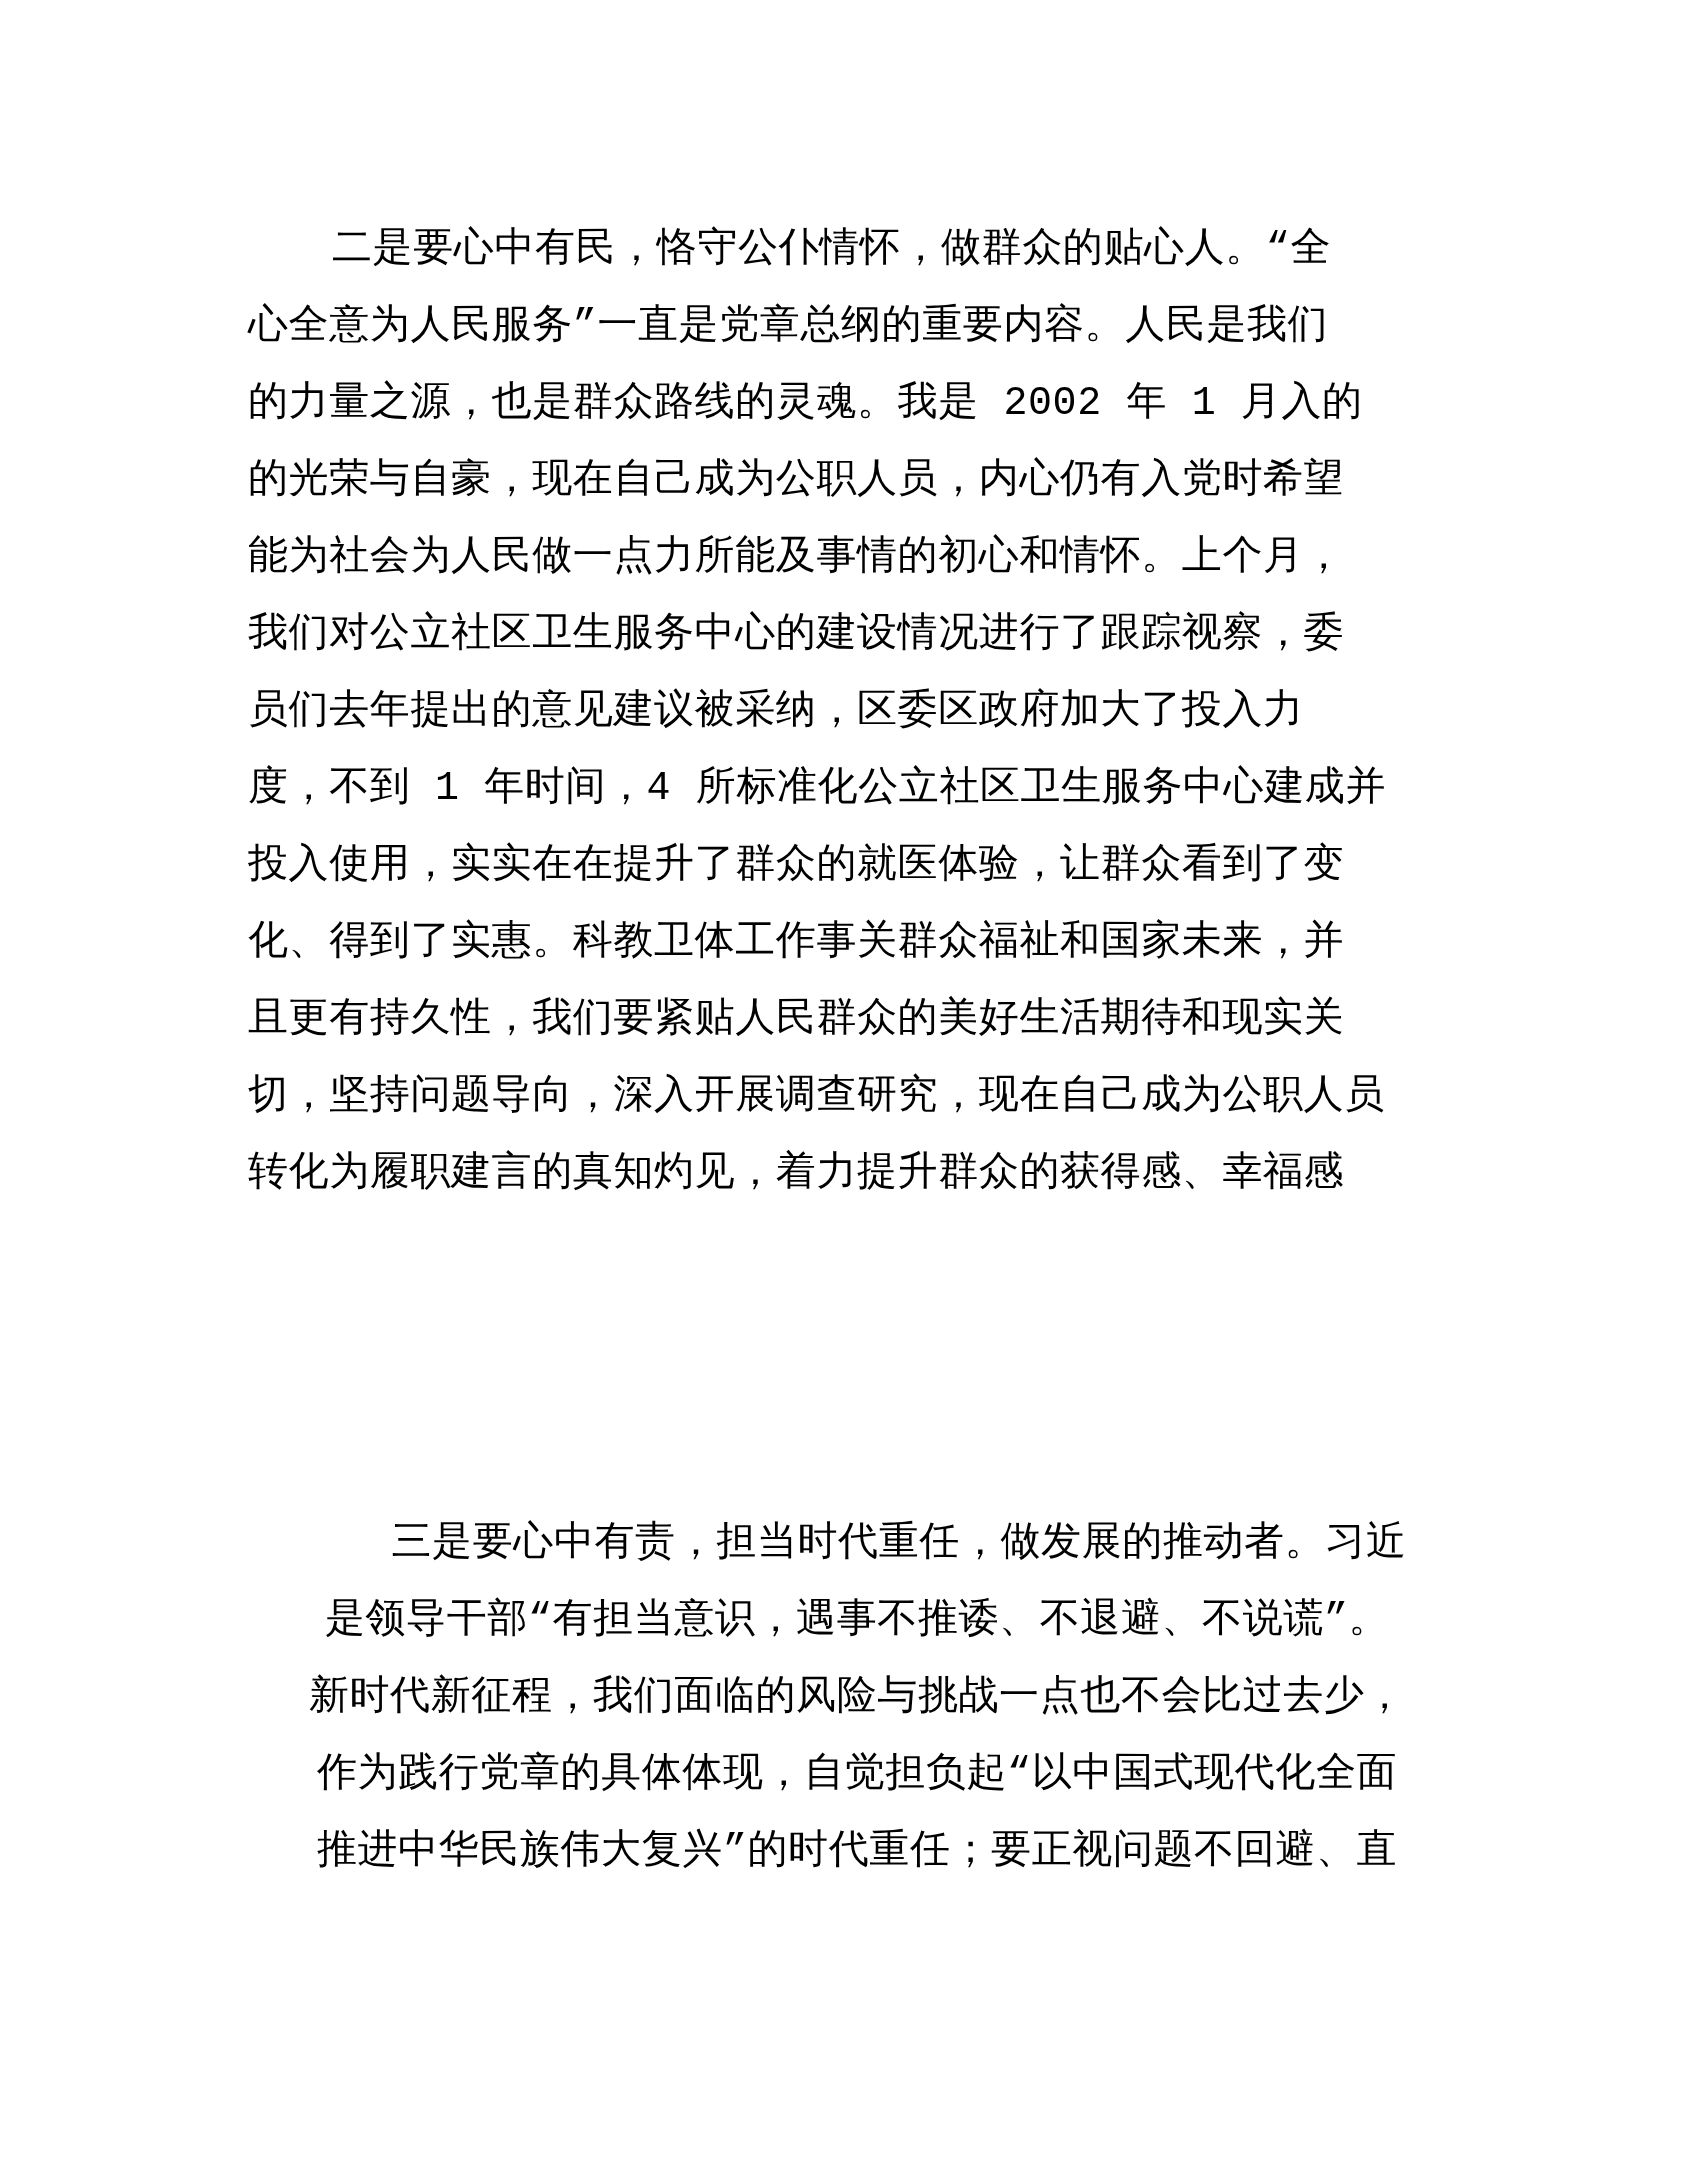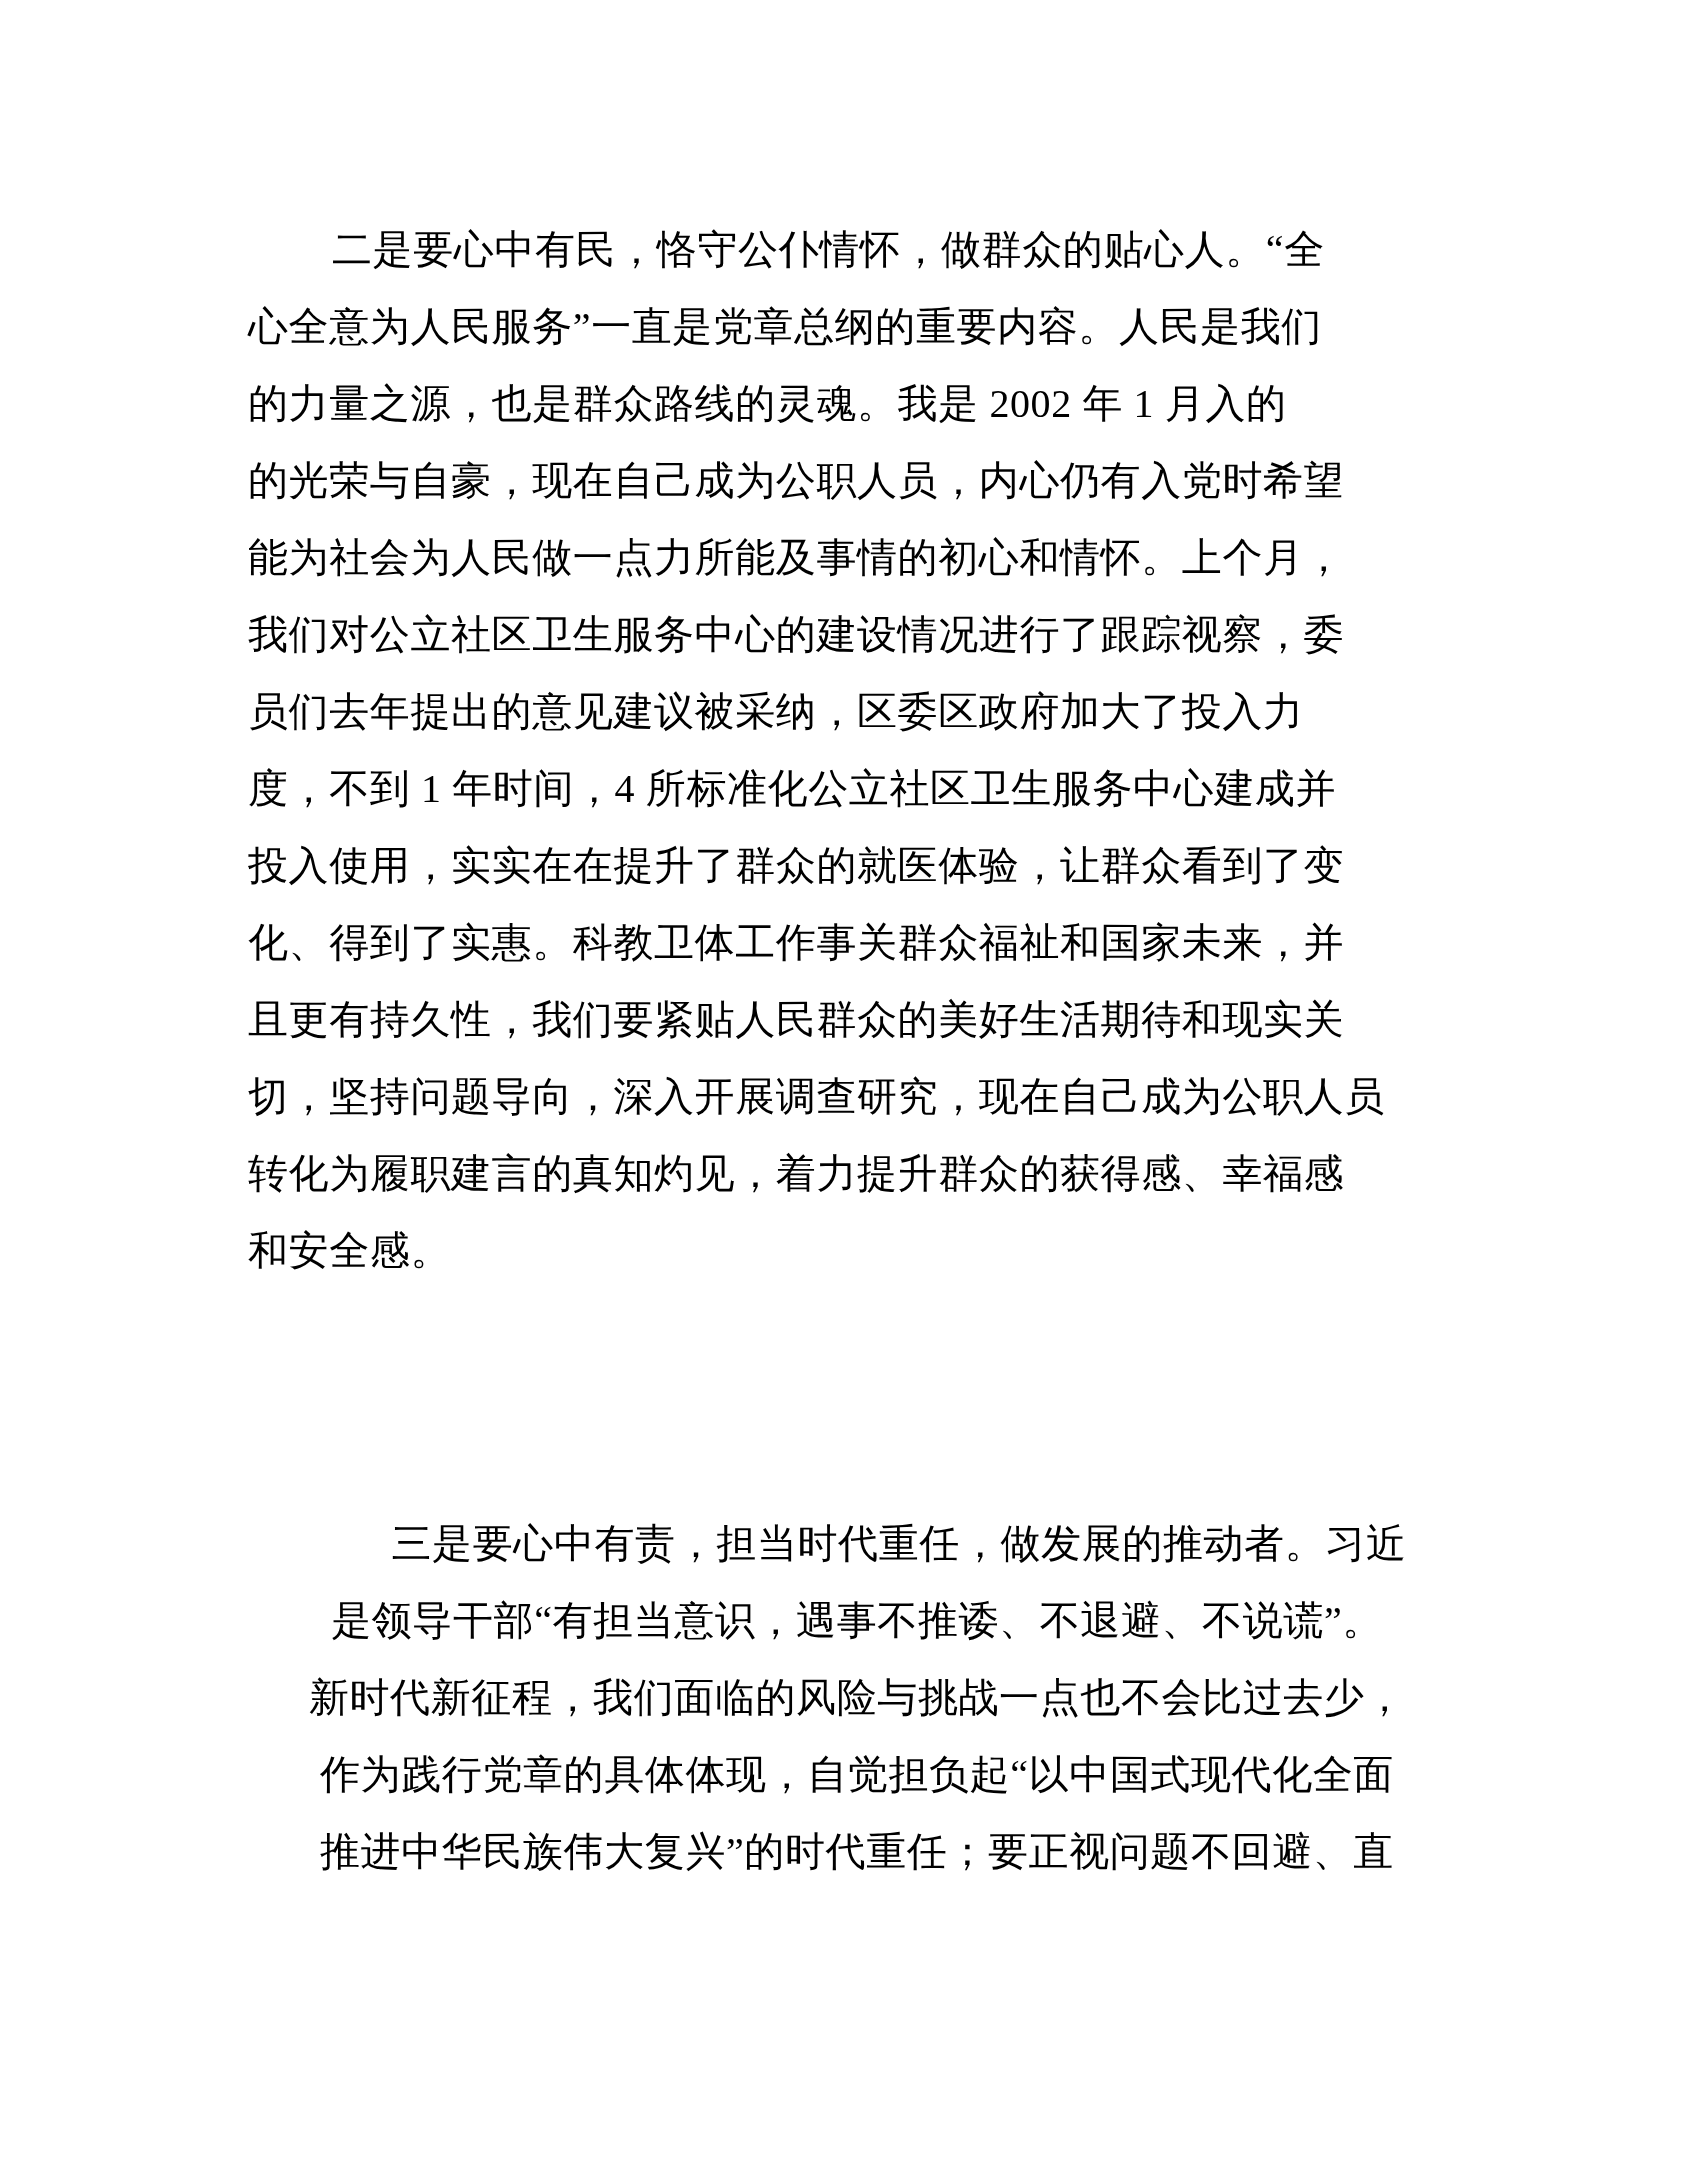--- a/index.html
+++ b/index.html
@@ -2,21 +2,21 @@
 <html><head>
   <meta charset="utf-8">
   <style>
     html, body { margin: 0; padding: 0; background: #ffffff; }
     body { width: 1683px; height: 2178px; position: relative; overflow: hidden; }
     .page { position: absolute; left: 0; top: 0; width: 1683px; height: 2178px; background: #ffffff; }
     .para {
       position: absolute;
       left: 248px;
       width: 1218px;
-      font-family: Liberation Serif, serif;
+      font-family: Liberation Mono, monospace;
       font-size: 40px;
       line-height: 77px;
       color: #000000;
       margin: 0;
     }
     .line { display: block; white-space: nowrap; height: 77px; letter-spacing: 0.6px; }
     .line.indent { padding-left: 84px; }
     #para-1 { top: 211px; }
     #para-2 { top: 1505px; text-align: center; }
   </style>
@@ -32,21 +32,20 @@
     <span class="line">的光荣与自豪，现在自己成为公职人员，内心仍有入党时希望</span>
     <span class="line">能为社会为人民做一点力所能及事情的初心和情怀。上个月，</span>
     <span class="line">我们对公立社区卫生服务中心的建设情况进行了跟踪视察，委</span>
     <span class="line">员们去年提出的意见建议被采纳，区委区政府加大了投入力</span>
     <span class="line">度，不到 1 年时间，4 所标准化公立社区卫生服务中心建成并</span>
     <span class="line">投入使用，实实在在提升了群众的就医体验，让群众看到了变</span>
     <span class="line">化、得到了实惠。科教卫体工作事关群众福祉和国家未来，并</span>
     <span class="line">且更有持久性，我们要紧贴人民群众的美好生活期待和现实关</span>
     <span class="line">切，坚持问题导向，深入开展调查研究，现在自己成为公职人员</span>
     <span class="line">转化为履职建言的真知灼见，着力提升群众的获得感、幸福感</span>
-    <span class="line">和安全感。</span>
   </div>
 
   <div class="para" id="para-2">
     <span class="line indent">三是要心中有责，担当时代重任，做发展的推动者。习近</span>
     <span class="line">是领导干部“有担当意识，遇事不推诿、不退避、不说谎”。</span>
     <span class="line">新时代新征程，我们面临的风险与挑战一点也不会比过去少，</span>
     <span class="line">作为践行党章的具体体现，自觉担负起“以中国式现代化全面</span>
     <span class="line">推进中华民族伟大复兴”的时代重任；要正视问题不回避、直</span>
   </div>
 

